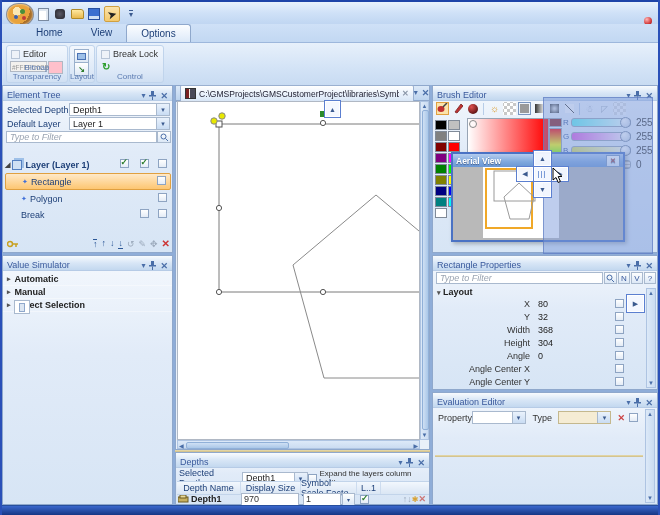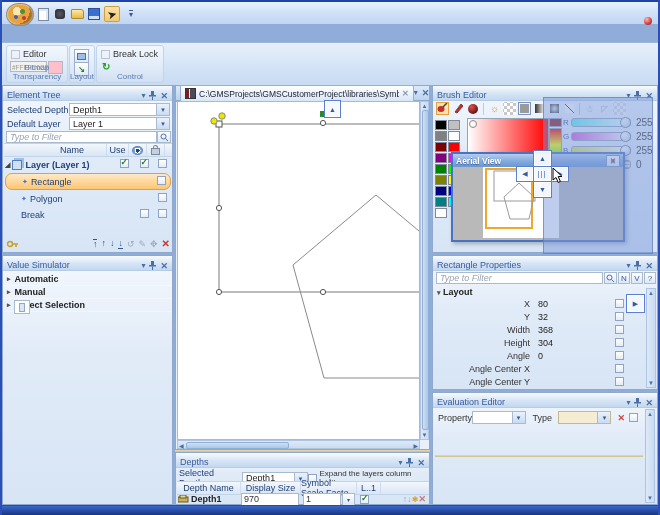--- a/index.html
+++ b/index.html
@@ -143,20 +143,25 @@
       </span>
     <span class="qicon hl">
         <span class="i-cursor">➤</span>
       </span>
     <span class="qicon">
         <span class="i-caret">▾</span>
       </span>
   </div>
   <div class="abs red-dot"></div>
 
+  <div class="abs tabrow">
+    <div class="rtab">Home</div>
+    <div class="rtab">View</div>
+    <div class="rtab active">Options</div>
+  </div>
 
   <div class="abs ribbon">
     <div class="rgroup" style="left:4px;width:60px;">
       <div class="cbrow" style="position:absolute;left:4px;top:3px;">
         <span class="cb dis"></span>
         <span style="color:#333">Editor</span>
       </div>
       <div style="position:absolute;left:3px;top:15px;display:flex;gap:1px;">
         <span class="colorfield">#FFFFC0CB</span>
         <span class="swatch-pink" style="background:#FFC0CB"></span>
@@ -211,40 +216,30 @@
     </div>
     <div style="position:absolute;left:3px;top:45px;display:flex;width:165px;">
       <input class="flt" style="flex: 1 1 0%; height: 12px;" placeholder="Type to Filter">
       <span class="sqbtn" style="width:14px;height:12px">
           <svg width="9" height="9">
             <circle cx="3.5" cy="3.5" r="2.5" fill="none" stroke="#4a6ea8"></circle>
             <line x1="5.5" y1="5.5" x2="8" y2="8" stroke="#4a6ea8"></line>
           </svg>
         </span>
     </div>
-    <div class="et-head" style="position:absolute;left:1px;top:57px;width:168px;">
-      <span class="et-col" style="width:103px;justify-content:flex-end;padding-right:22px">Name</span>
-      <span class="et-col" style="width:22px">Use</span>
-      <span class="et-col" style="width:18px">
-          <span class="eye"></span>
-        </span>
-      <span class="et-col" style="width:18px">
-          <span class="lock"></span>
-        </span>
-    </div>
 
     <div class="trow" style="position:absolute;left:2px;top:70px;width:166px;font-weight:bold;">
       <span class="exp">◢</span>
       <span class="layer-ic"></span>
       <span class="nm">Layer (Layer 1)</span>
       <span style="width:22px;text-align:center"><span class="cb on"></span></span>
       <span style="width:18px;text-align:center"><span class="cb on"></span></span>
       <span style="width:18px;text-align:center"><span class="cb"></span></span>
     </div>
-    <div class="trow sel" style="position:absolute;left:2px;top:87px;width:166px;box-sizing:border-box;border-radius:7px;">
+    <div class="trow sel" style="position:absolute;left:2px;top:87px;width:166px;box-sizing:border-box;">
       <span style="width:16px"></span>
       <span class="diam">✦</span>
       <span class="nm">Rectangle</span>
       <span style="width:18px;text-align:center"><span class="cb"></span></span>
     </div>
     <div class="trow" style="position:absolute;left:2px;top:104px;width:166px;">
       <span style="width:16px"></span>
       <span class="diam">✦</span>
       <span class="nm">Polygon</span>
       <span style="width:18px;text-align:center"><span class="cb"></span></span>

